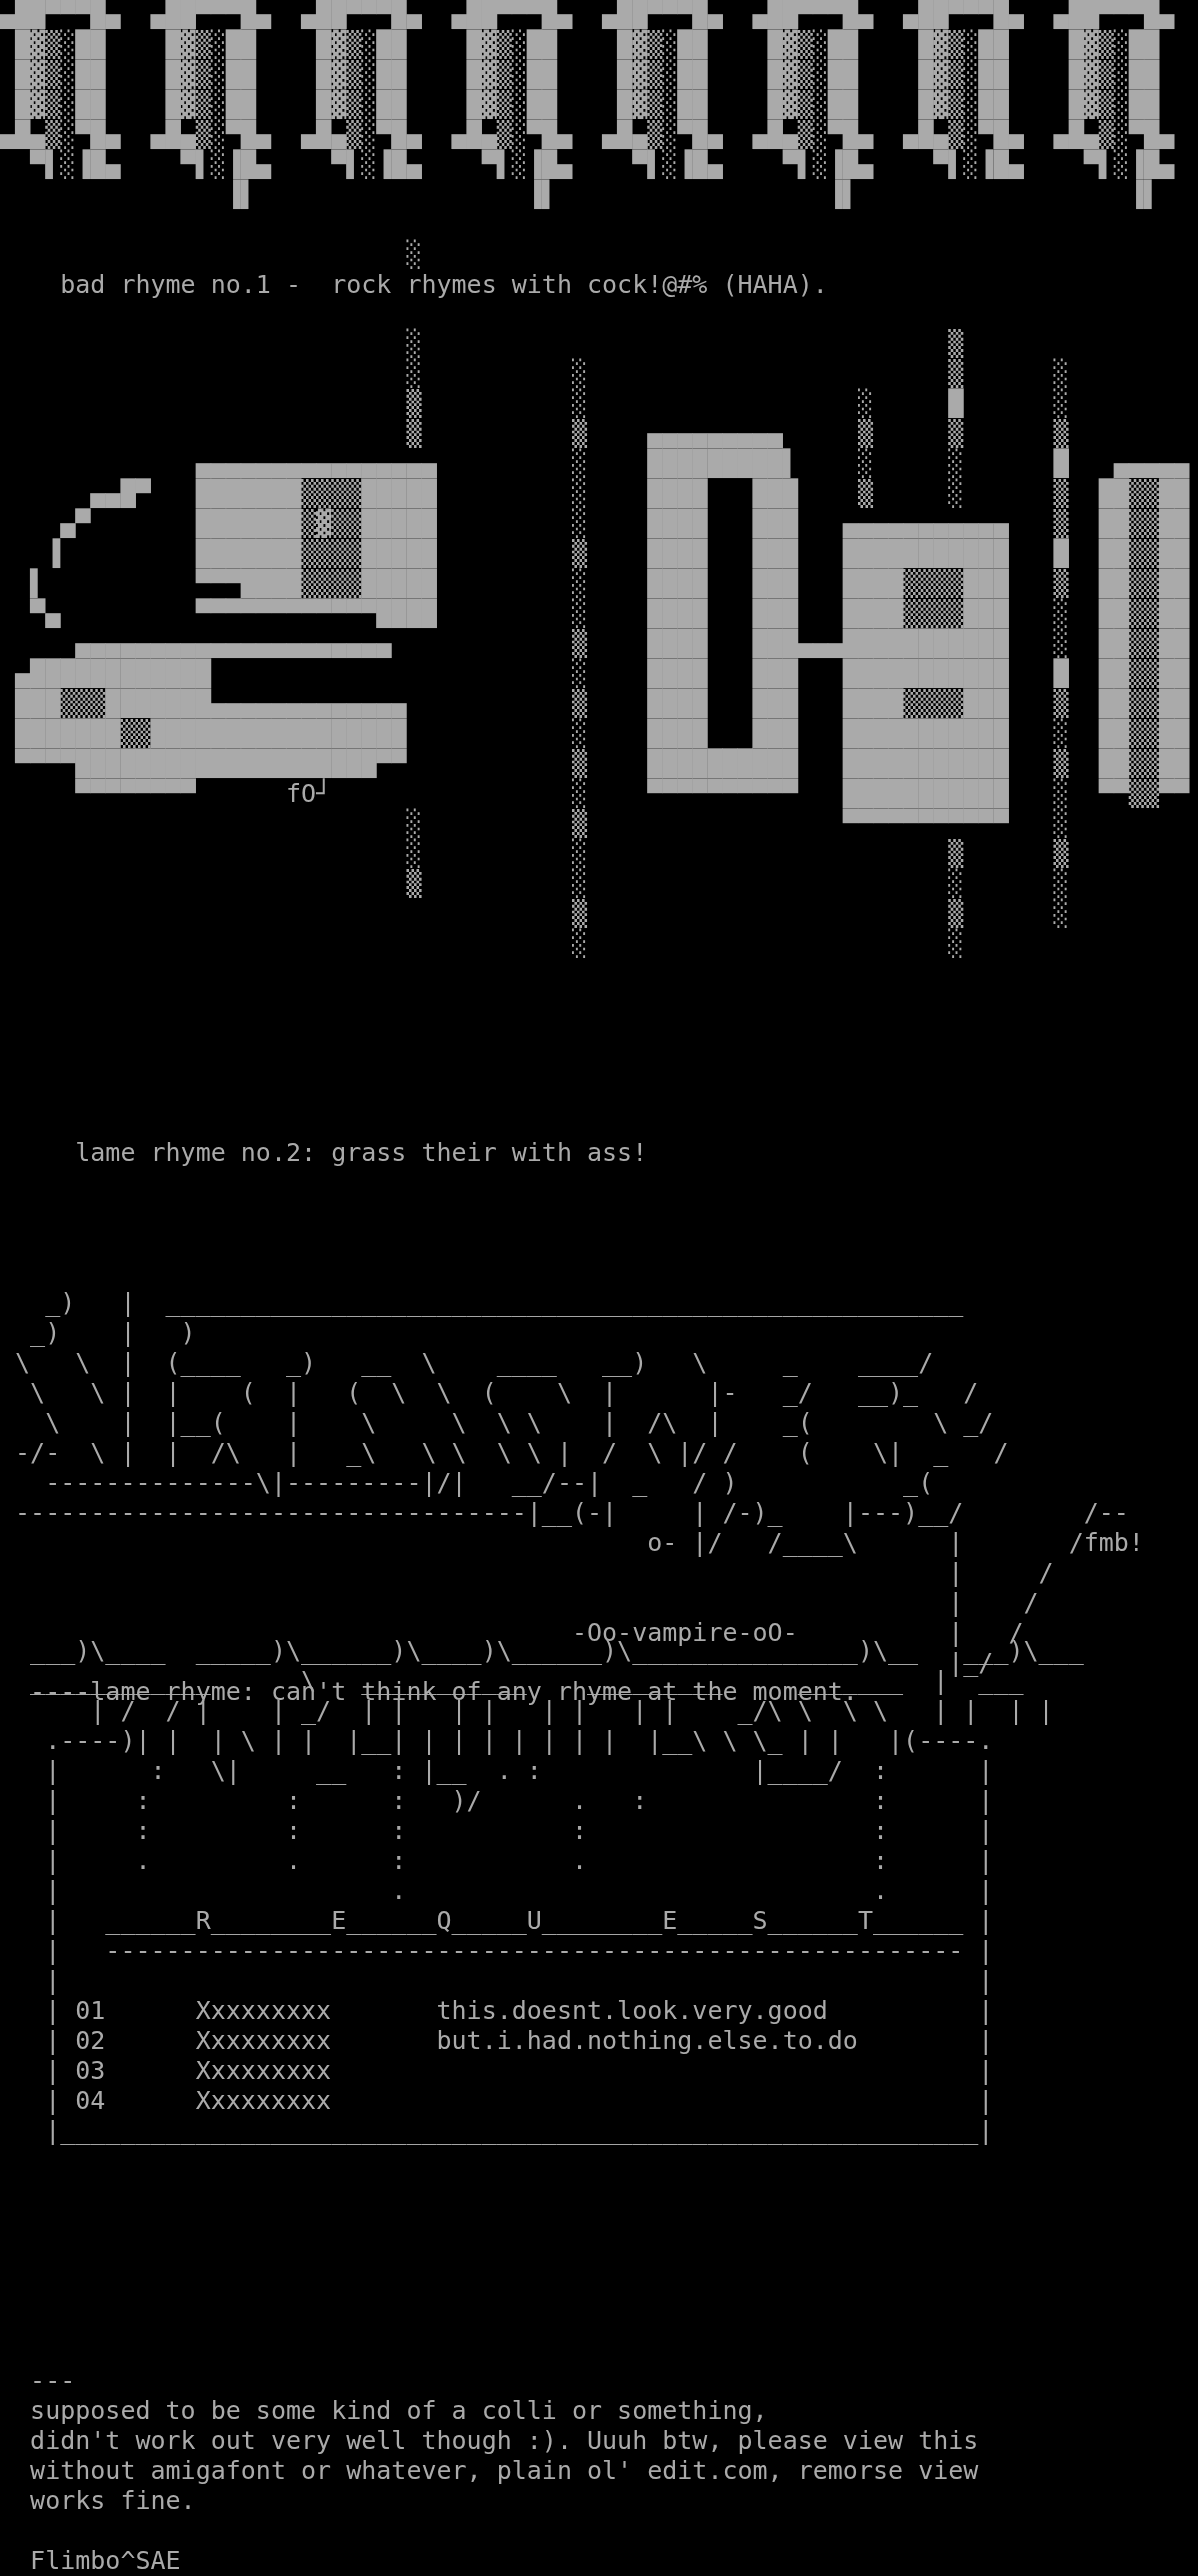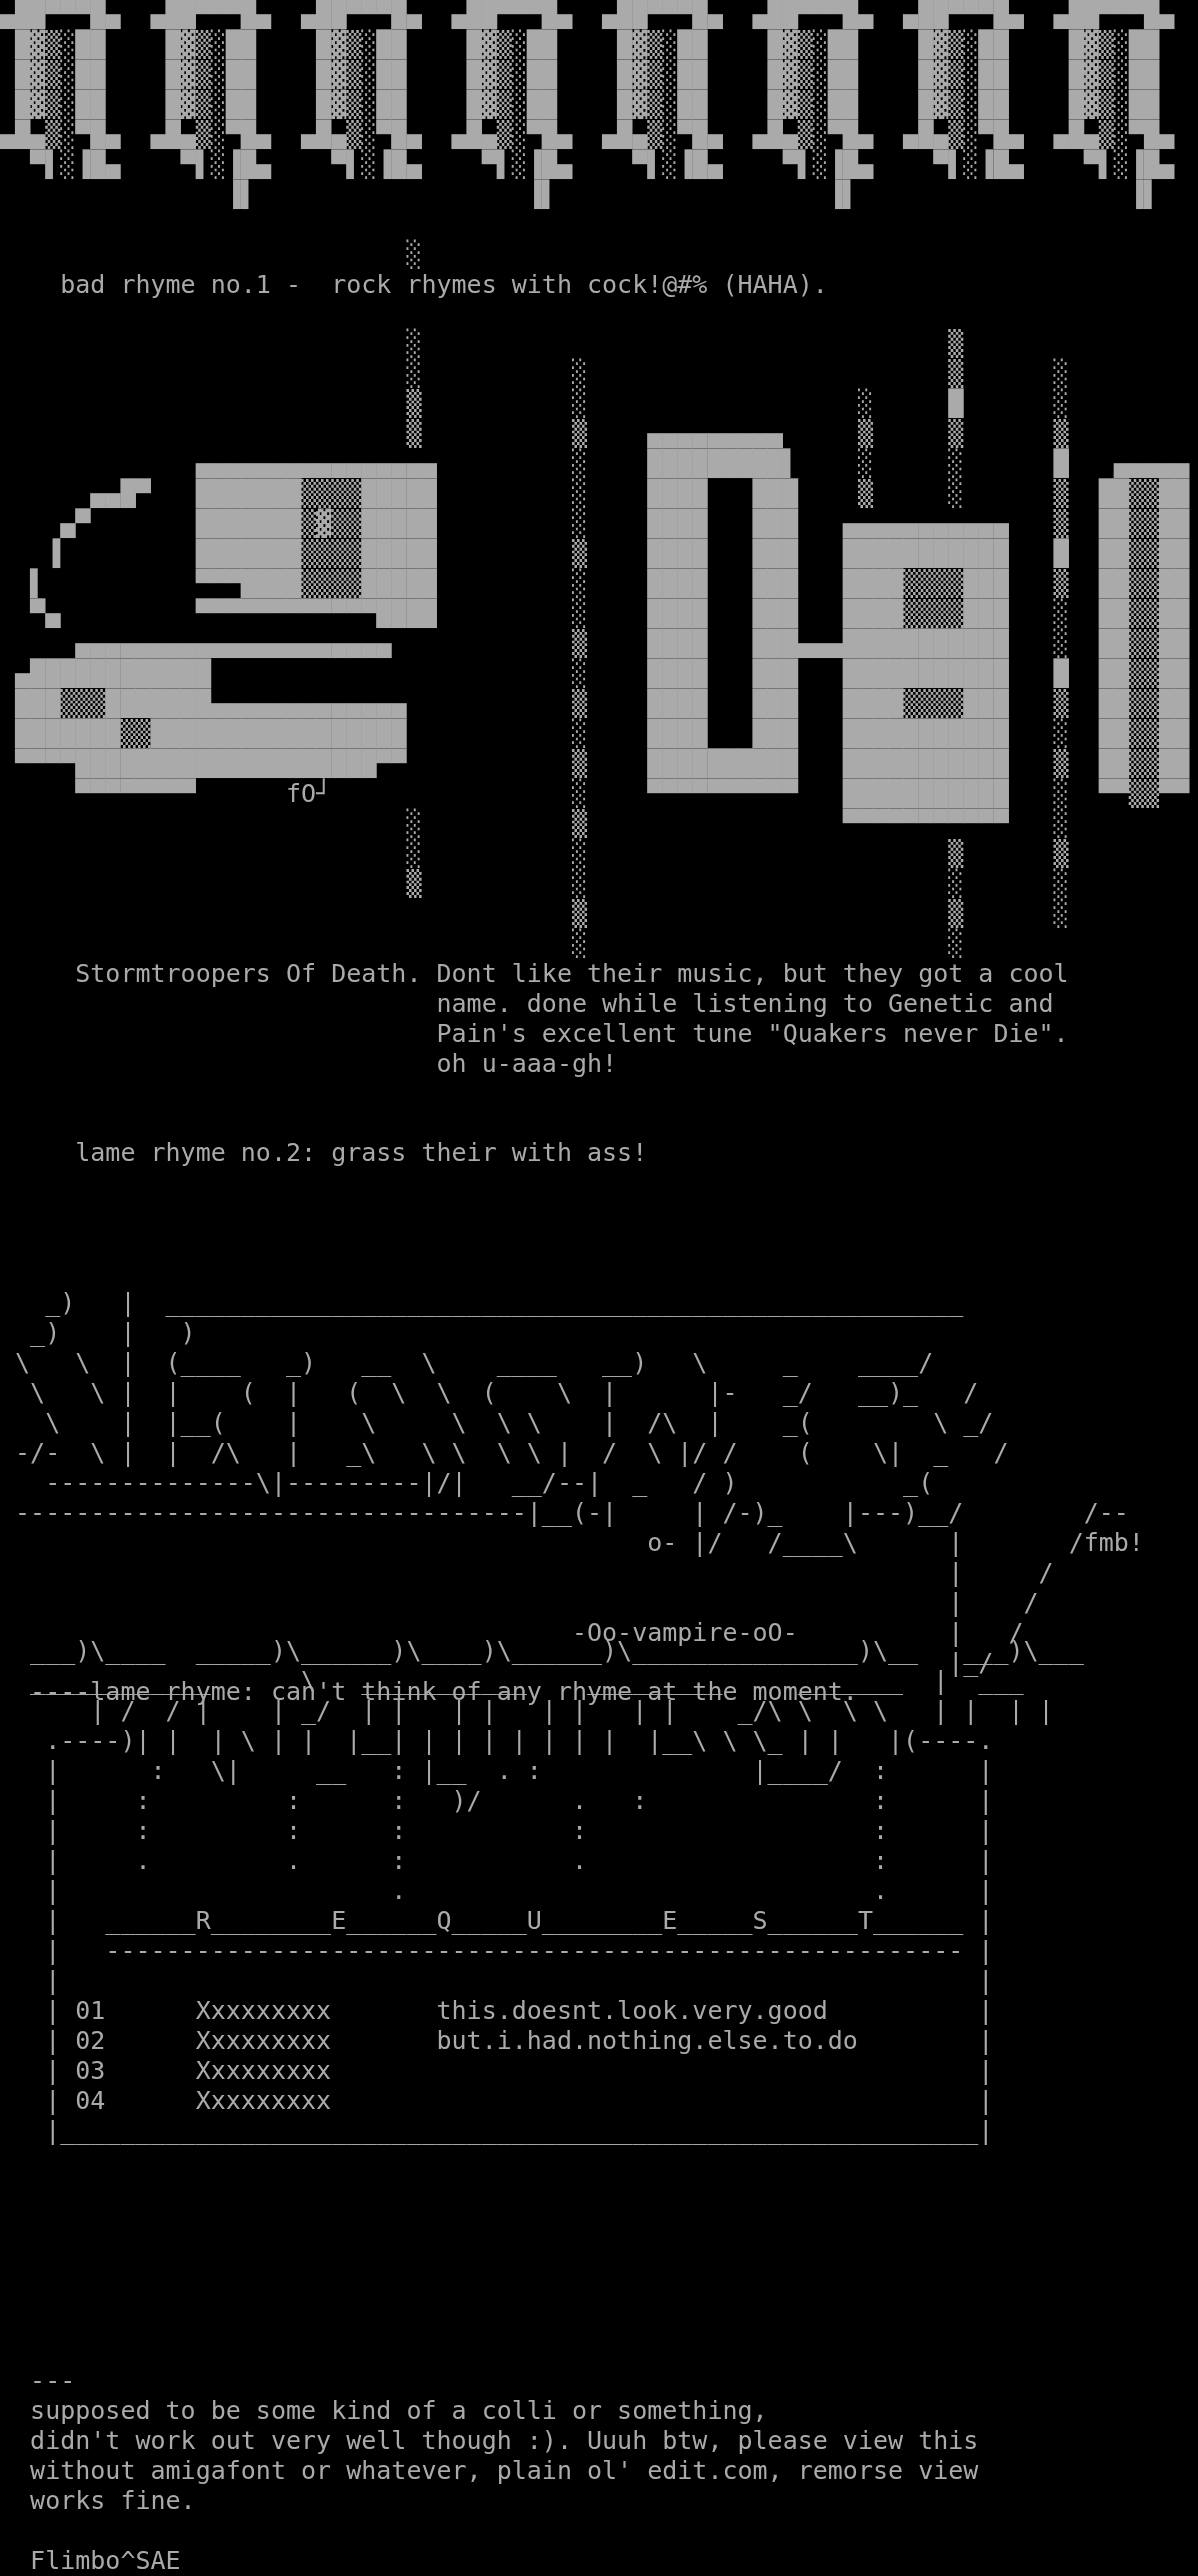--- a/index.html
+++ b/index.html
@@ -39,24 +39,20 @@
  ▄████████████                        ░    ████   ███   ███████████   █  ██▒▒██
  ███▒▒▒███████▄▄▄▄▄▄▄▄▄▄▄▄▄           ▒    ████   ███   ████▒▒▒▒███   ▒  ██▒▒██
  ███████▒▒█████████████████           ░    ████   ███   ███████████   ░  ██▒▒██
  ▀▀▀▀████████████████████▀▀           ▒    ██████████   ███████████   ▒  ██▒▒██
      ▀▀▀▀▀▀▀▀      fO┘                ░    ▀▀▀▀▀▀▀▀▀▀   ███████████   ░  ▀▀▒▒▀▀
                            ░          ▒                 ▀▀▀▀▀▀▀▀▀▀▀   ░
                            ░          ░                        ▒      ▒
                            ▒          ░                        ░      ░
                                       ▒                        ▒      ░
                                       ░                        ░</pre>
-  <pre class="tm" style="top:959px">     Stormtroopers Of Death. Dont like their music, but they got a cool
-                             name. done while listening to Genetic and
-                             Pain's excellent tune "Quakers never Die".
-                             oh u-aaa-gh!</pre>
   <pre class="tm" style="top:1138px">     lame rhyme no.2: grass their with ass!</pre>
   <pre class="tm" style="top:1288px">   _)   |  _____________________________________________________
   _)    |   )
  \   \  |  (____   _)   __  \    ____   __)   \     _    ____/
   \   \ |  |    (  |   (  \  \  (    \  |      |-   _/   __)_   /
    \    |  |__(    |    \     \  \ \    |  /\  |    _(        \ _/
  -/-  \ |  |  /\   |   _\   \ \  \ \ |  /  \ |/ /    (    \|  _   /
    --------------\|---------|/|   __/--|  _   / )           _(
  ----------------------------------|__(-|     | /-)_    |---)__/        /--
                                            o- |/   /____\      |       /fmb!

